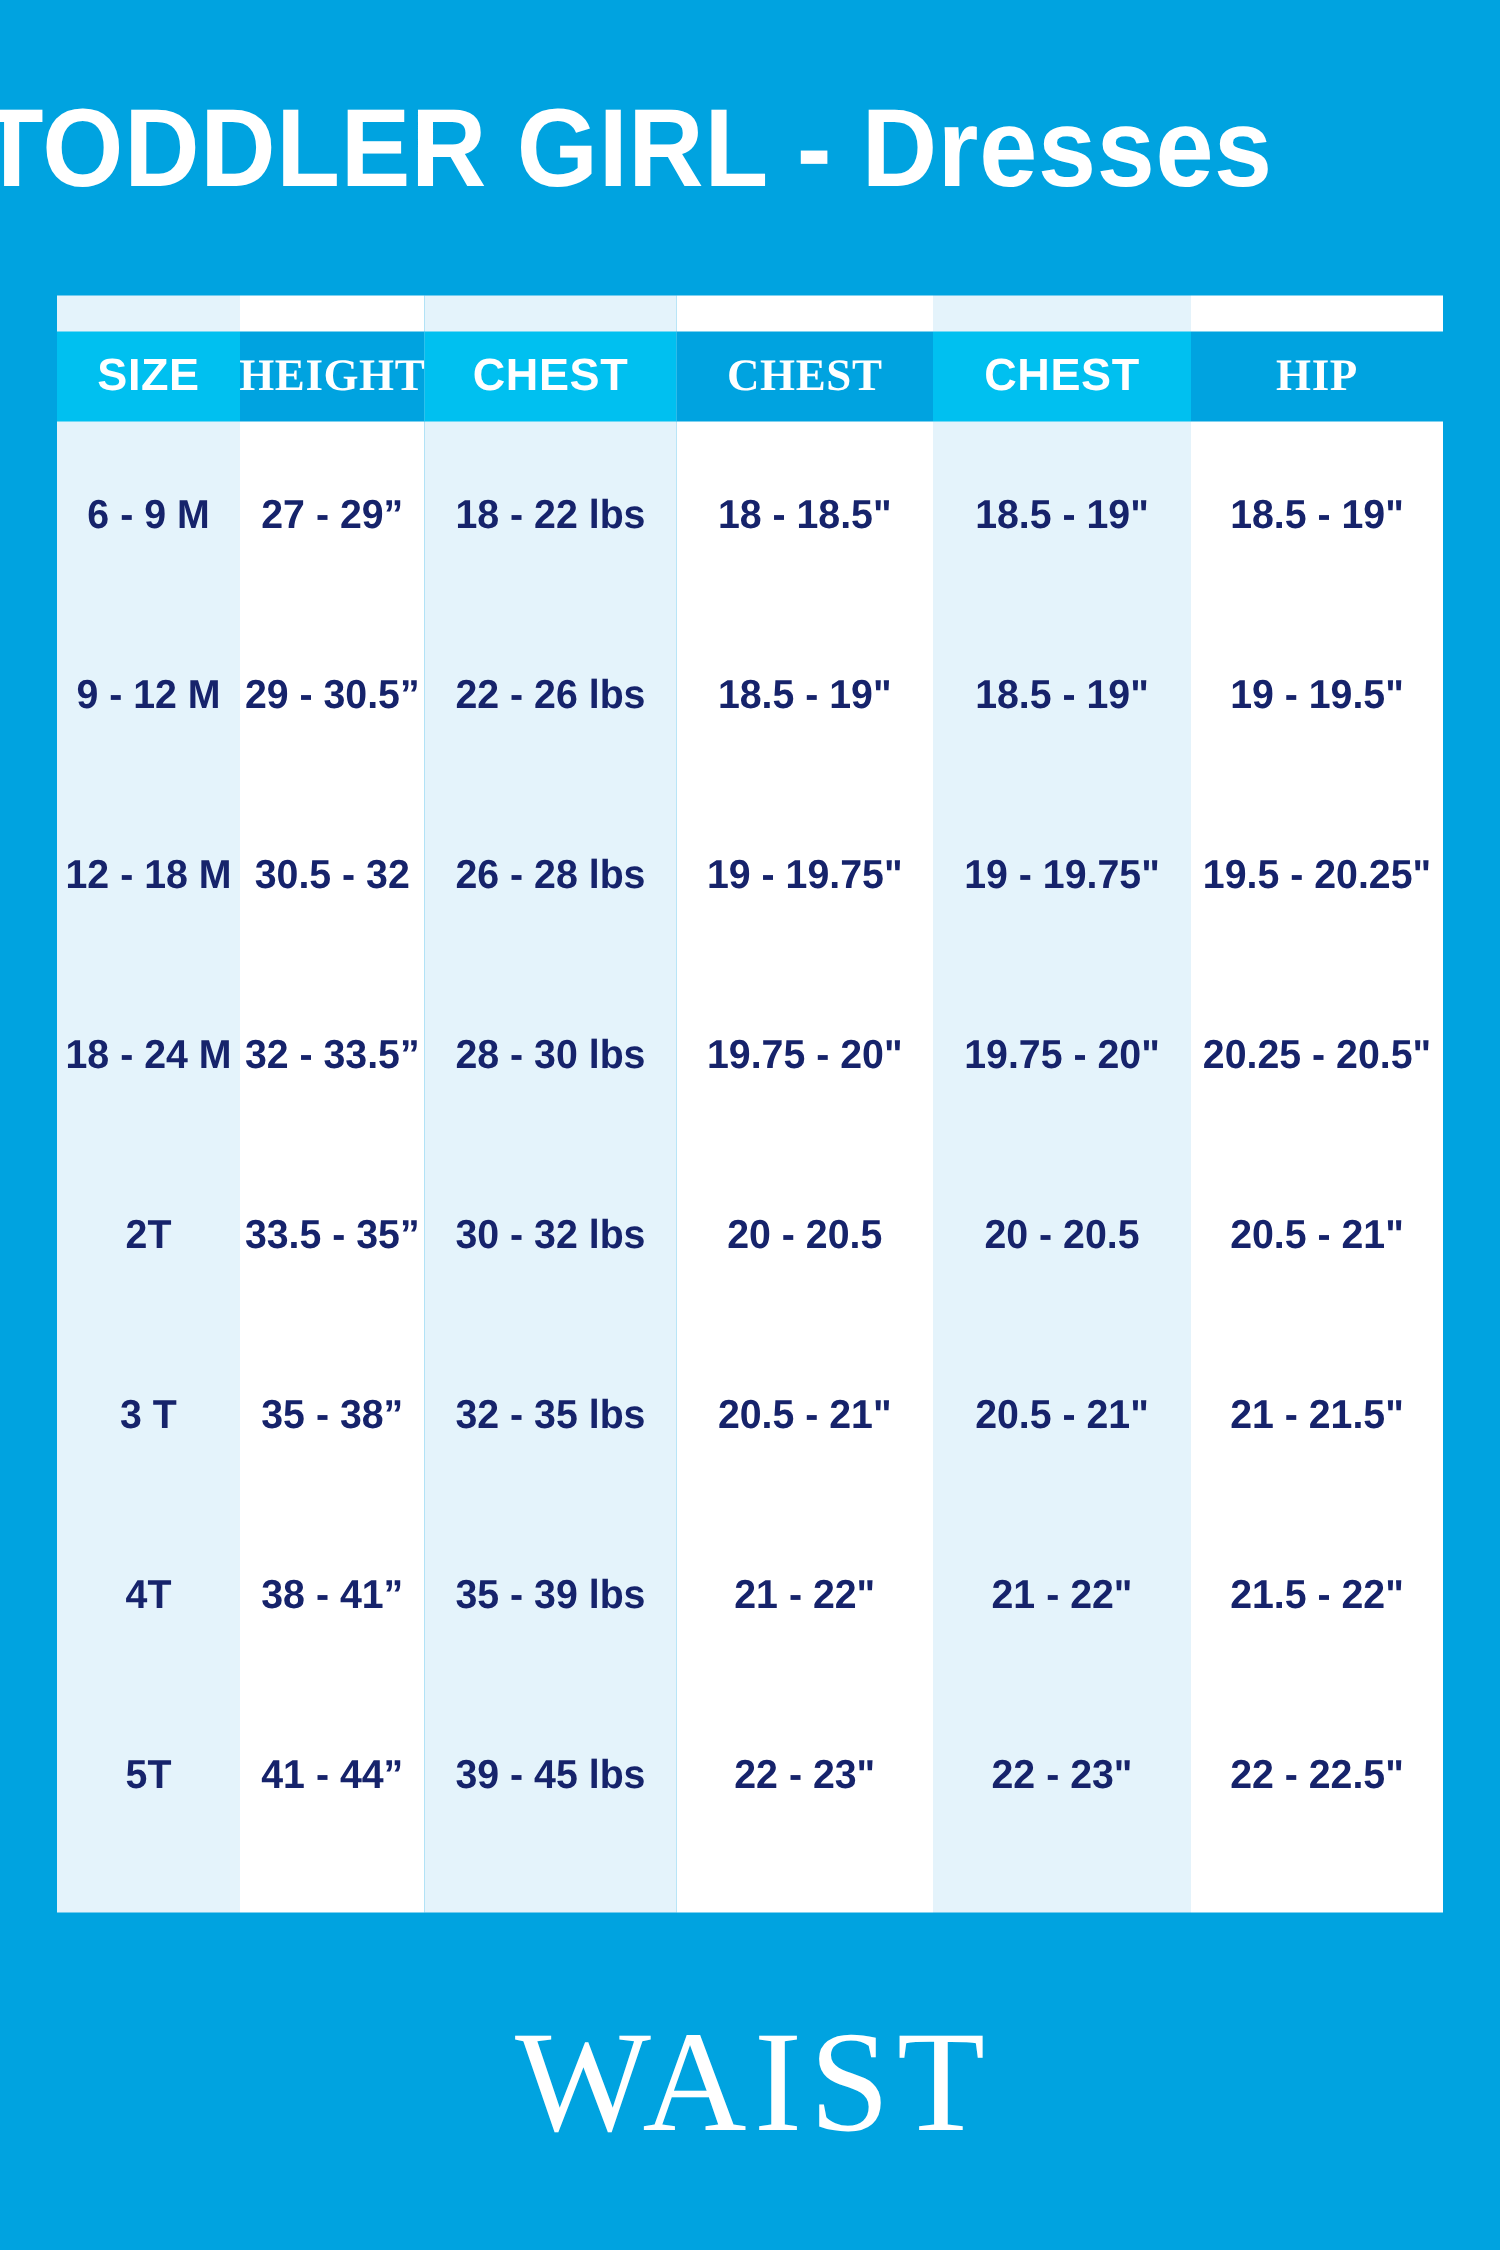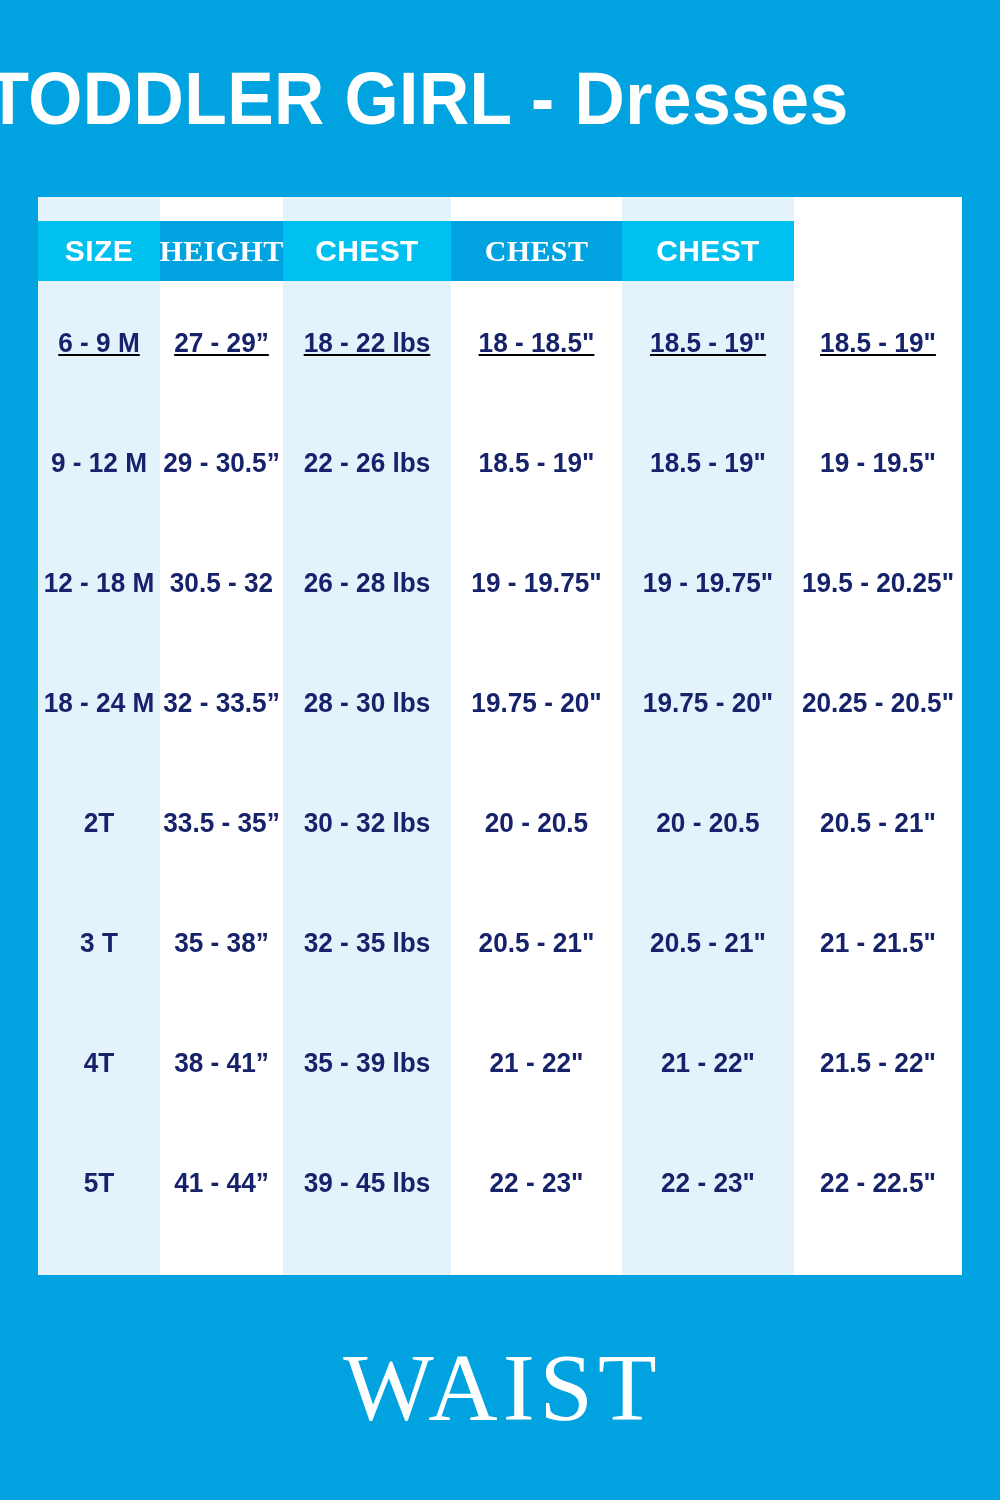--- a/index.html
+++ b/index.html
@@ -100,21 +100,21 @@
     top: 84px;
     width: 100%;
     height: 994px;
   }
   .row {
     display: flex;
     width: 100%;
     height: 120px;
     align-items: center;
   }
-  .row:first-child { margin-top: 2px; text-decoration: underline; }
+  .row:first-child { margin-top: 2px; }
   .cell {
     display: flex;
     align-items: center;
     justify-content: center;
     color: #16236b;
     font-family: "Liberation Sans Narrow", "Liberation Sans", sans-serif;
     font-size: 27px;
     font-weight: bold;
     box-sizing: border-box;
     white-space: nowrap;
@@ -172,20 +172,21 @@
   </div>
 
   <div class="top-strip"></div>
 
   <div class="header-row">
     <div class="hcell light" style="width:122px">SIZE</div>
     <div class="hcell dark" style="width:123px">HEIGHT</div>
     <div class="hcell light" style="width:168px">CHEST</div>
     <div class="hcell dark" style="width:171px">CHEST</div>
     <div class="hcell light" style="width:172px">CHEST</div>
+    <div class="hcell dark" style="width:168px">HIP</div>
   </div>
 
   <div class="body-rows">
 
     <div class="row">
       <div class="cell" style="width:122px">6 - 9 M</div>
       <div class="cell" style="width:123px">27 - 29”</div>
       <div class="cell" style="width:168px">18 - 22 lbs</div>
       <div class="cell" style="width:171px">18 - 18.5"</div>
       <div class="cell" style="width:172px">18.5 - 19"</div>

